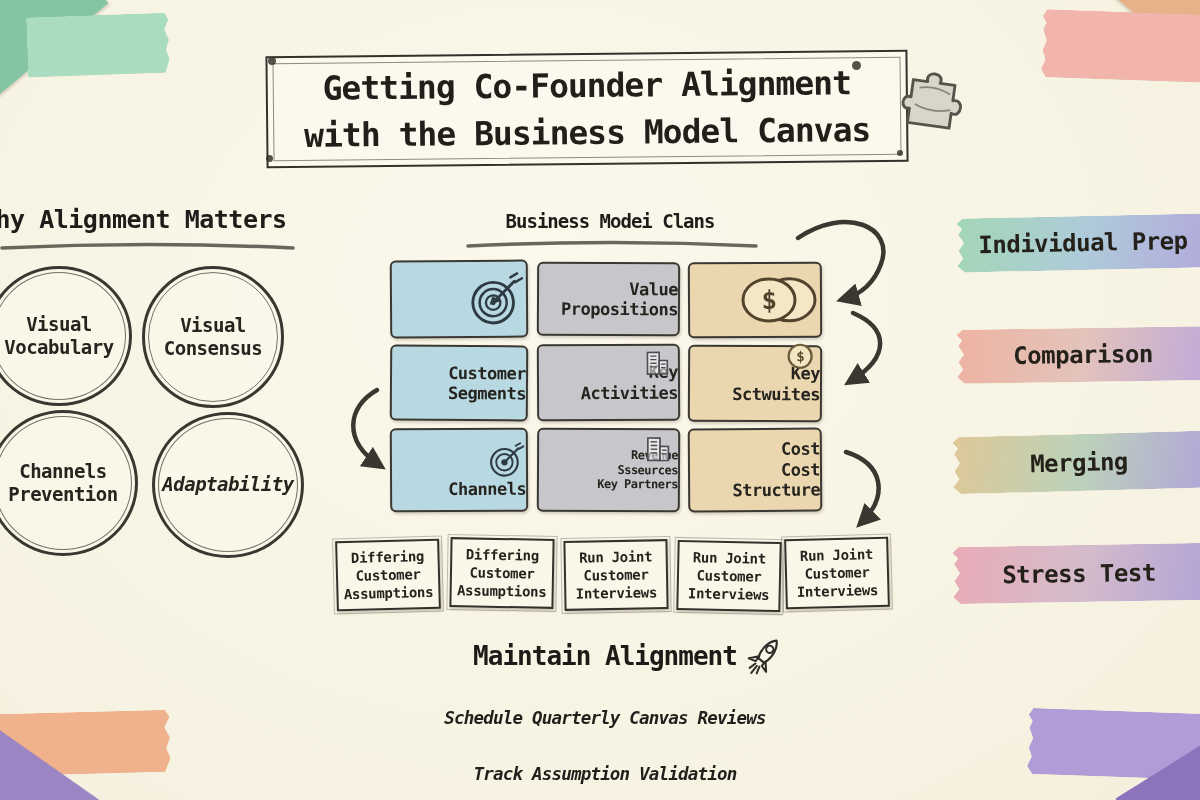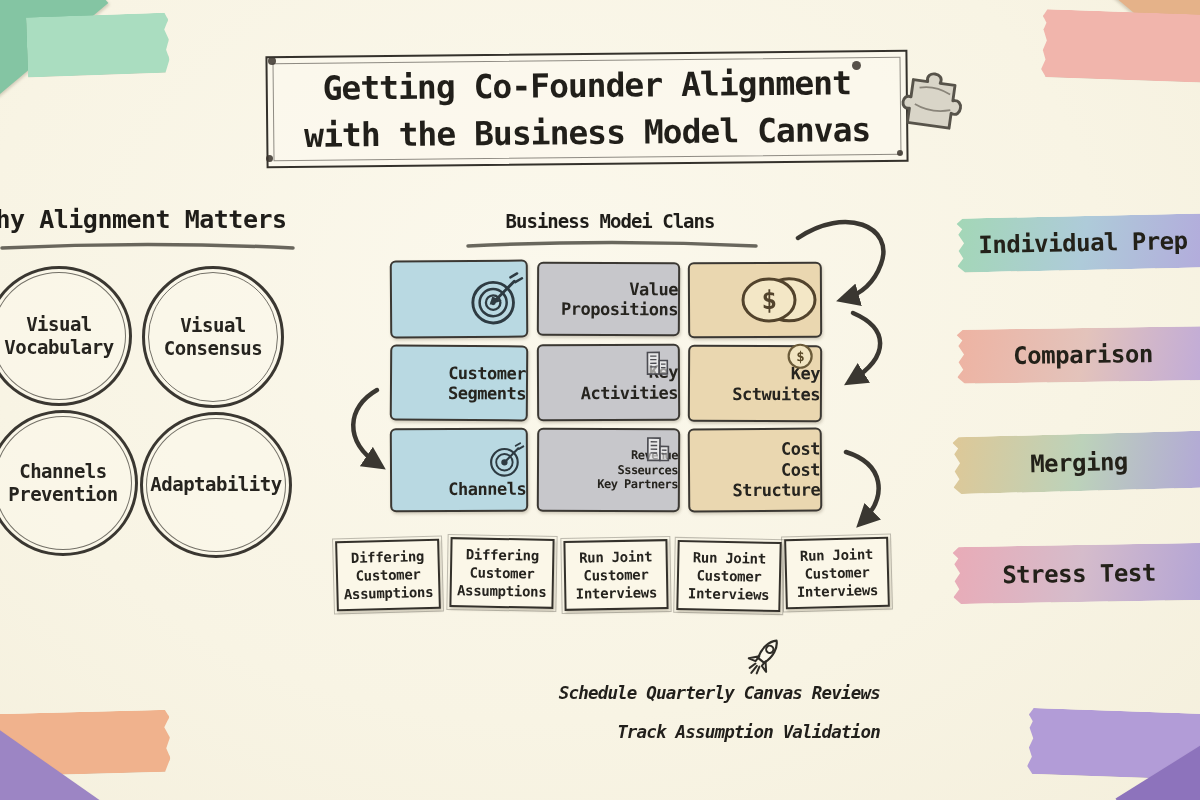--- a/index.html
+++ b/index.html
@@ -60,22 +60,22 @@
     display:flex; flex-direction:column; align-items:center; justify-content:center;
     text-align:center; font-weight:bold; font-size:14px; line-height:1.3;
     letter-spacing:-.3px; box-shadow:1px 2px 3px rgba(90,78,55,.3);
   }
   
   .maintain-heading {
     position:absolute; left:460px; top:641px; width:290px; text-align:center;
     font-weight:bold; font-size:26px; letter-spacing:-1px; color:#1d1b17;
   }
   .maintain-item {
-    position:absolute; left:330px; width:550px; text-align:right;
-    font-weight:bold; font-style:italic; font-size:17.5px; letter-spacing:-.8px; color:#211f1b;
+    position:absolute; left:330px; width:550px; text-align:center;
+    font-weight:bold; font-style:italic; font-size:17.5px; letter-spacing:-.8px; color:#211f1b;margin-top:25px;
   }
   
   .phase {
     position:absolute; width:252px; height:54px;
     display:flex; align-items:center; justify-content:center;
     font-weight:bold; font-size:24px; letter-spacing:-.5px; color:#232119;
     box-shadow:0 2px 3px rgba(120,105,80,.3);
   }
   svg { display:block; }
   .abs { position:absolute; }
@@ -119,21 +119,21 @@
   <div class="circle" style="left:142px; top:266px; width:142px; height:142px;">
     <div class="circle-inner"></div>
     <div class="circle-line">Visual</div>
     <div class="circle-line">Consensus</div>
   </div>
   <div class="circle" style="left:-12px; top:410px; width:150px; height:146px;">
     <div class="circle-inner"></div>
     <div class="circle-line">Channels</div>
     <div class="circle-line">Prevention</div>
   </div>
-  <div class="circle" style="left:140px; top:412px; width:152px; height:146px;">
+  <div class="circle" style="left:152px; top:412px; width:152px; height:146px;font-style:italic;">
     <div class="circle-inner"></div>
     <div class="circle-line">Adaptability</div>
   </div>
 
   <div class="canvas-heading">Business Modei Clans</div>
 
   <div class="gbox blue" style="left:390px; top:260px; width:138px; height:78px; transform:rotate(-.4deg);">
     <svg width="58" height="58" viewBox="0 0 60 60">
       <circle cx="26" cy="34" r="21" fill="none" stroke="#2e3b42" stroke-width="3"></circle>
       <circle cx="26" cy="34" r="14" fill="none" stroke="#2e3b42" stroke-width="2.6"></circle>
@@ -237,28 +237,29 @@
     <div>Run Joint</div>
     <div>Customer</div>
     <div>Interviews</div>
   </div>
   <div class="note" style="left:785px; top:538px; transform:rotate(-1.5deg);">
     <div>Run Joint</div>
     <div>Customer</div>
     <div>Interviews</div>
   </div>
 
+  <div class="maintain-heading">Maintain Alignment</div>
   <svg class="abs" style="left:738px; top:632px; transform:rotate(38deg);" width="50" height="52" viewBox="0 0 48 52">
     <path d="M24 4 C29.5 9 31.5 19 28 29 L20 29 C16.5 19 18.5 9 24 4 Z" fill="#fbf7ea" stroke="#2e2c27" stroke-width="2.2" stroke-linejoin="round"></path>
     <circle cx="24" cy="15" r="3.6" fill="none" stroke="#2e2c27" stroke-width="2"></circle>
     <path d="M20 27 L13 35 L20 33 Z M28 27 L35 35 L28 33 Z" fill="#fbf7ea" stroke="#2e2c27" stroke-width="2" stroke-linejoin="round"></path>
     <path d="M21.5 35 L19.5 42 M26.5 35 L28.5 42 M24 36 L24 45" stroke="#2e2c27" stroke-width="2" stroke-linecap="round"></path>
   </svg>
   <div class="maintain-item" style="top:683px;">Schedule Quarterly Canvas Reviews</div>
-  <div class="maintain-item" style="top:722px;">Track Assumption Validation</div>
+  <div class="maintain-item" style="top:739px;">Track Assumption Validation</div>
 
   <div class="phase torn-left" style="left: 957px; top: 216px; transform: rotate(-1.2deg); background-image: linear-gradient(100deg, rgb(163, 215, 182), rgb(174, 203, 217), rgb(179, 170, 220));">
     <span>Individual Prep</span>
   </div>
   <div class="phase torn-left" style="left: 957px; top: 328px; transform: rotate(-0.8deg); background-image: linear-gradient(100deg, rgb(238, 179, 162), rgb(227, 195, 187), rgb(191, 170, 217));">
     <span>Comparison</span>
   </div>
   <div class="phase torn-left" style="left: 953px; top: 434px; height: 57px; transform: rotate(-1.5deg); background-image: linear-gradient(100deg, rgb(222, 200, 151), rgb(188, 210, 186), rgb(178, 167, 215));">
     <span>Merging</span>
   </div>

